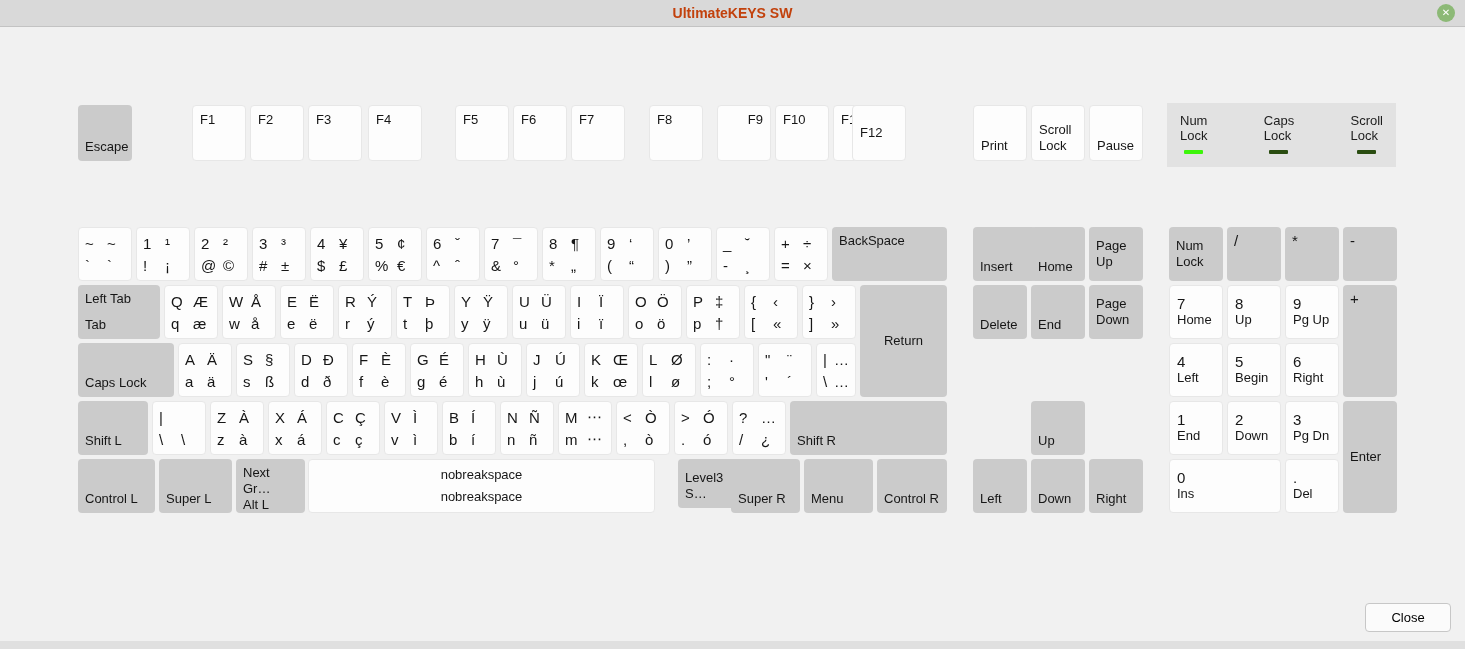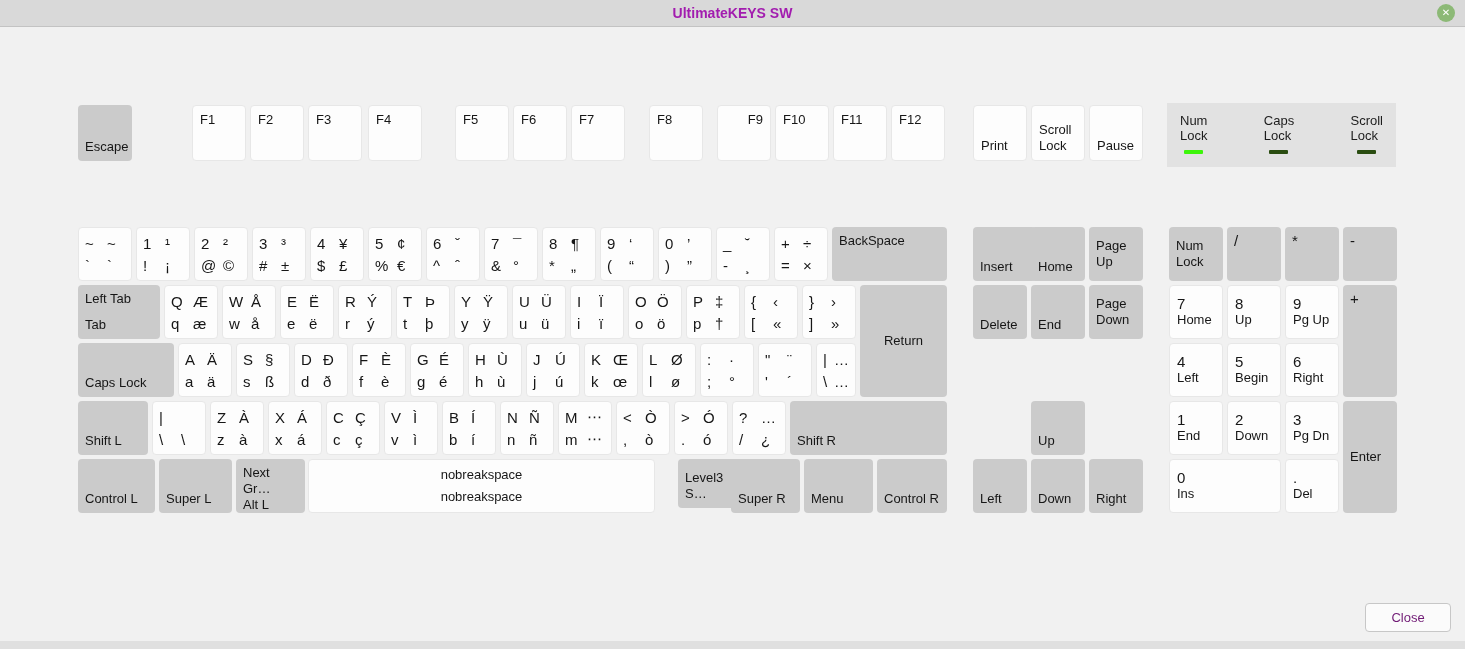--- a/index.html
+++ b/index.html
@@ -9,21 +9,21 @@
     background:#f1f1f1;
     font-family:"Liberation Sans", sans-serif;
     color:#161616;
   }
   
   .titlebar {
     position:absolute; left:0; top:0; width:100%; height:27px;
     background:#d9d9d9; border-bottom:1px solid #c3c3c3;
     display:flex; align-items:center; justify-content:center;
   }
-  .title { font-size:14px; font-weight:bold; color:#a21caf; }
+  .title { font-size:14px; font-weight:bold; color:#c2410c; }
   .win-close {
     position:absolute; right:10px; top:4px; width:18px; height:18px;
     border-radius:50%; background:#8cb976; color:#ffffff;
     display:flex; align-items:center; justify-content:center;
     font-size:10px; line-height:1; cursor:pointer;
   }
   
   .key { position:absolute; border-radius:4px; }
   .key.white { background:#fdfdfd; border:1px solid #e7e7e7; }
   .key.gray  { background:#cbcbcb; }
@@ -47,21 +47,21 @@
   }
   .indicator { display:flex; flex-direction:column; align-items:flex-start; }
   .ind-label { font-size:13px; line-height:15px; color:#1c1c1c; }
   .led { width:19px; height:4px; border-radius:1px; margin-top:7px; align-self:center; }
   .led.on  { background:#3df50a; }
   .led.off { background:#2a4d11; }
   
   .close-btn {
     position:absolute; left:1365px; top:603px; width:86px; height:29px;
     background:#fbfbfb; border:1px solid #c7c7c7; border-radius:4px;
-    font-family:"Liberation Sans", sans-serif; font-size:13px; color:#701a75;
+    font-family:"Liberation Sans", sans-serif; font-size:13px; color:#000000;
     cursor:pointer;
   }
   .bottom-edge {
     position:absolute; left:0; bottom:0; width:100%; height:8px;
     background:#e0e0e0;
   }
 </style>
 </head>
 <body>
 
@@ -102,21 +102,21 @@
     </div>
     <div class="key white lbl a-tl" style="left: 717px; top: 105px; width: 54px; height: 56px; text-align: right;">
       <div class="line">F9</div>
     </div>
     <div class="key white lbl a-tl" style="left: 775px; top: 105px; width: 54px; height: 56px;">
       <div class="line">F10</div>
     </div>
     <div class="key white lbl a-tl" style="left: 833px; top: 105px; width: 54px; height: 56px;">
       <div class="line">F11</div>
     </div>
-    <div class="key white lbl a-tl" style="left: 891px; top: 105px; width: 54px; height: 56px;">
+    <div class="key white lbl a-tl" style="left: 852px; top: 105px; width: 54px; height: 56px; justify-content: center;">
       <div class="line">F12</div>
     </div>
     <div class="key white lbl a-bl" style="left: 973px; top: 105px; width: 54px; height: 56px;">
       <div class="line">Print</div>
     </div>
     <div class="key white lbl a-bl" style="left: 1031px; top: 105px; width: 54px; height: 56px;">
       <div class="line">Scroll</div>
       <div class="line">Lock</div>
     </div>
     <div class="key white lbl a-bl" style="left: 1089px; top: 105px; width: 54px; height: 56px;">

